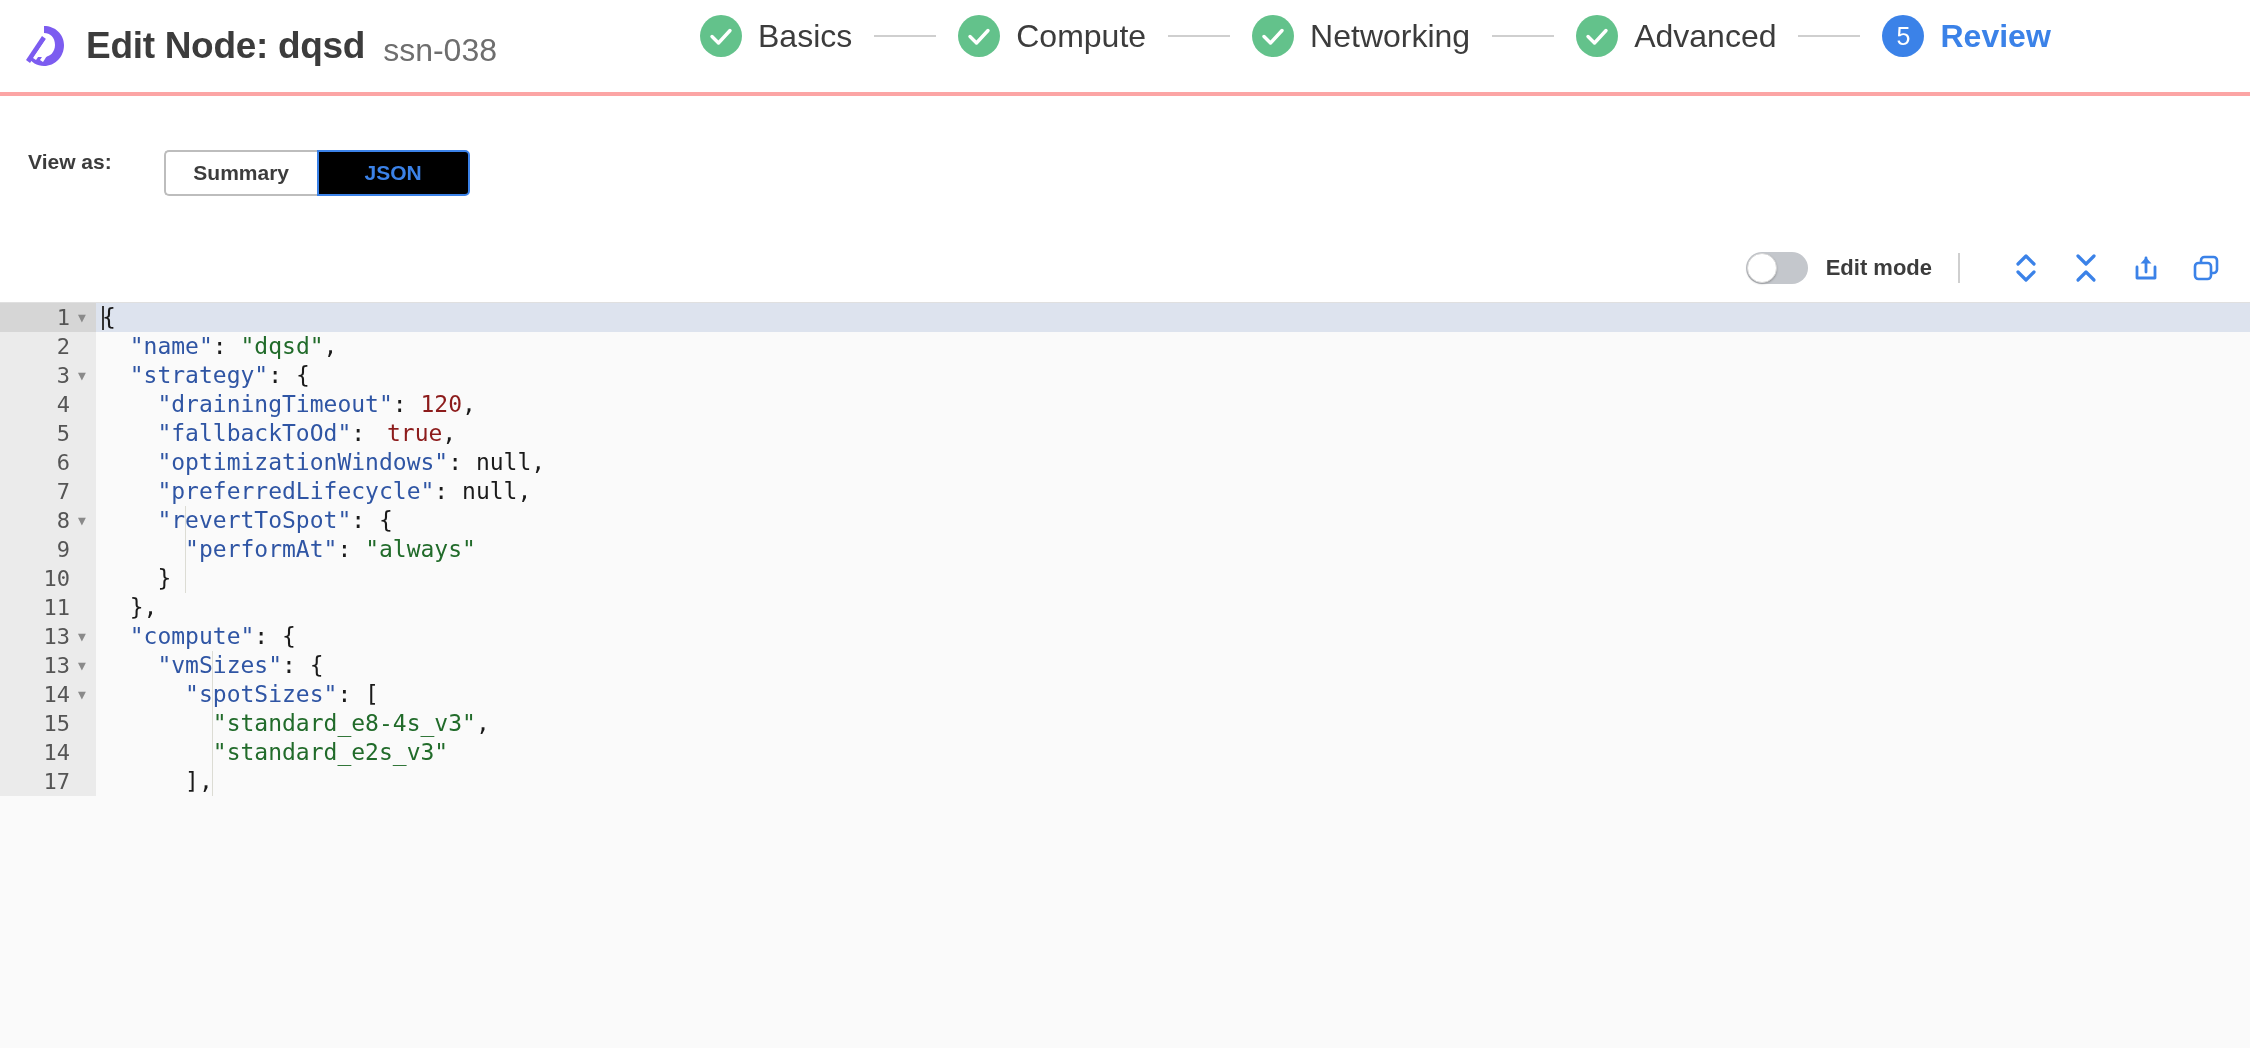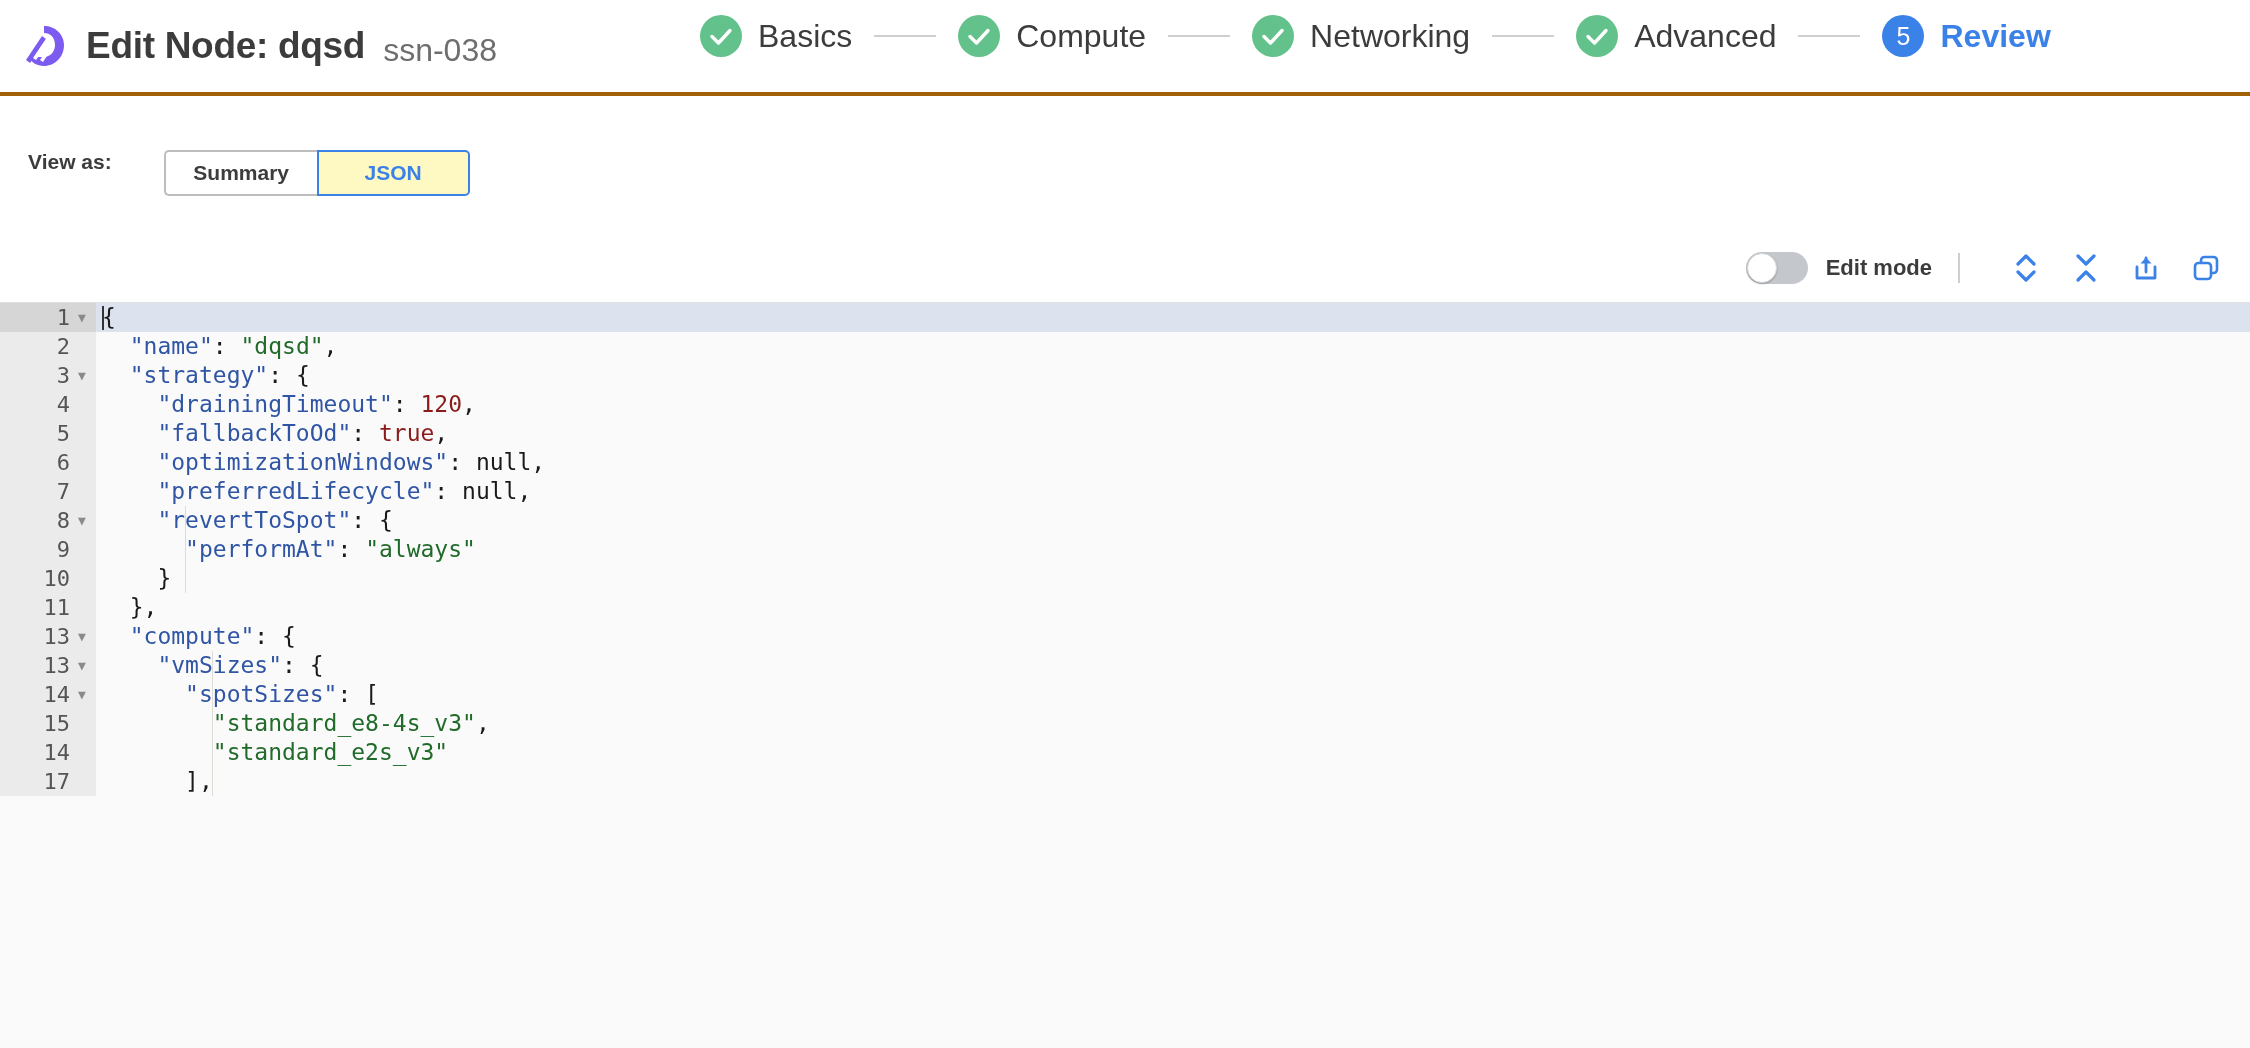--- a/index.html
+++ b/index.html
@@ -11,21 +11,21 @@
     overflow: hidden;
   }
 
   
   .header {
     position: relative;
     height: 96px;
     display: flex;
     align-items: center;
     background: #ffffff;
-    border-bottom: 4px solid #a16207;
+    border-bottom: 4px solid #fca5a5;
     overflow: hidden;
   }
   .brand {
     display: flex;
     align-items: center;
     flex: 0 0 auto;
     padding-left: 22px;
   }
   .logo {
     width: 44px; height: 44px;
@@ -116,21 +116,21 @@
     background: #ffffff;
     border: 2px solid #bdbdbd;
     color: #3c3c3c;
     cursor: pointer;
   }
   .seg-btn.first { border-radius: 5px 0 0 5px; border-right: none; }
   .seg-btn.last  { border-radius: 0 5px 5px 0; }
   .seg-btn.selected {
     border: 2px solid #3b82e8;
     color: #3b82e8;
-    background: #fef9c3;
+    background: #000000;
     position: relative;
     z-index: 2;
   }
 
   
   .editor-toolbar {
     display: flex;
     align-items: center;
     justify-content: flex-end;
     padding-right: 24px;
@@ -219,21 +219,21 @@
     font-size: 23px;
     line-height: 29px;
     color: #1a1a1a;
     white-space: pre;
     padding-left: 6px;
     position: relative;
   }
   .tok-key { color: #2f55a4; }
   .tok-str { color: #216b2a; }
   .tok-num { color: #8c1b1b; }
-  .tok-bool { color: #8c1b1b; }
+  .tok-bool { color: #8c1b1b; margin-left: 8px; }
   .tok-null { color: #1a1a1a; }
   .tok-punc { color: #1a1a1a; }
   .caret {
     display: inline-block;
     width: 2px;
     height: 24px;
     background: #333333;
     vertical-align: -5px;
     margin-right: -2px;
   }

